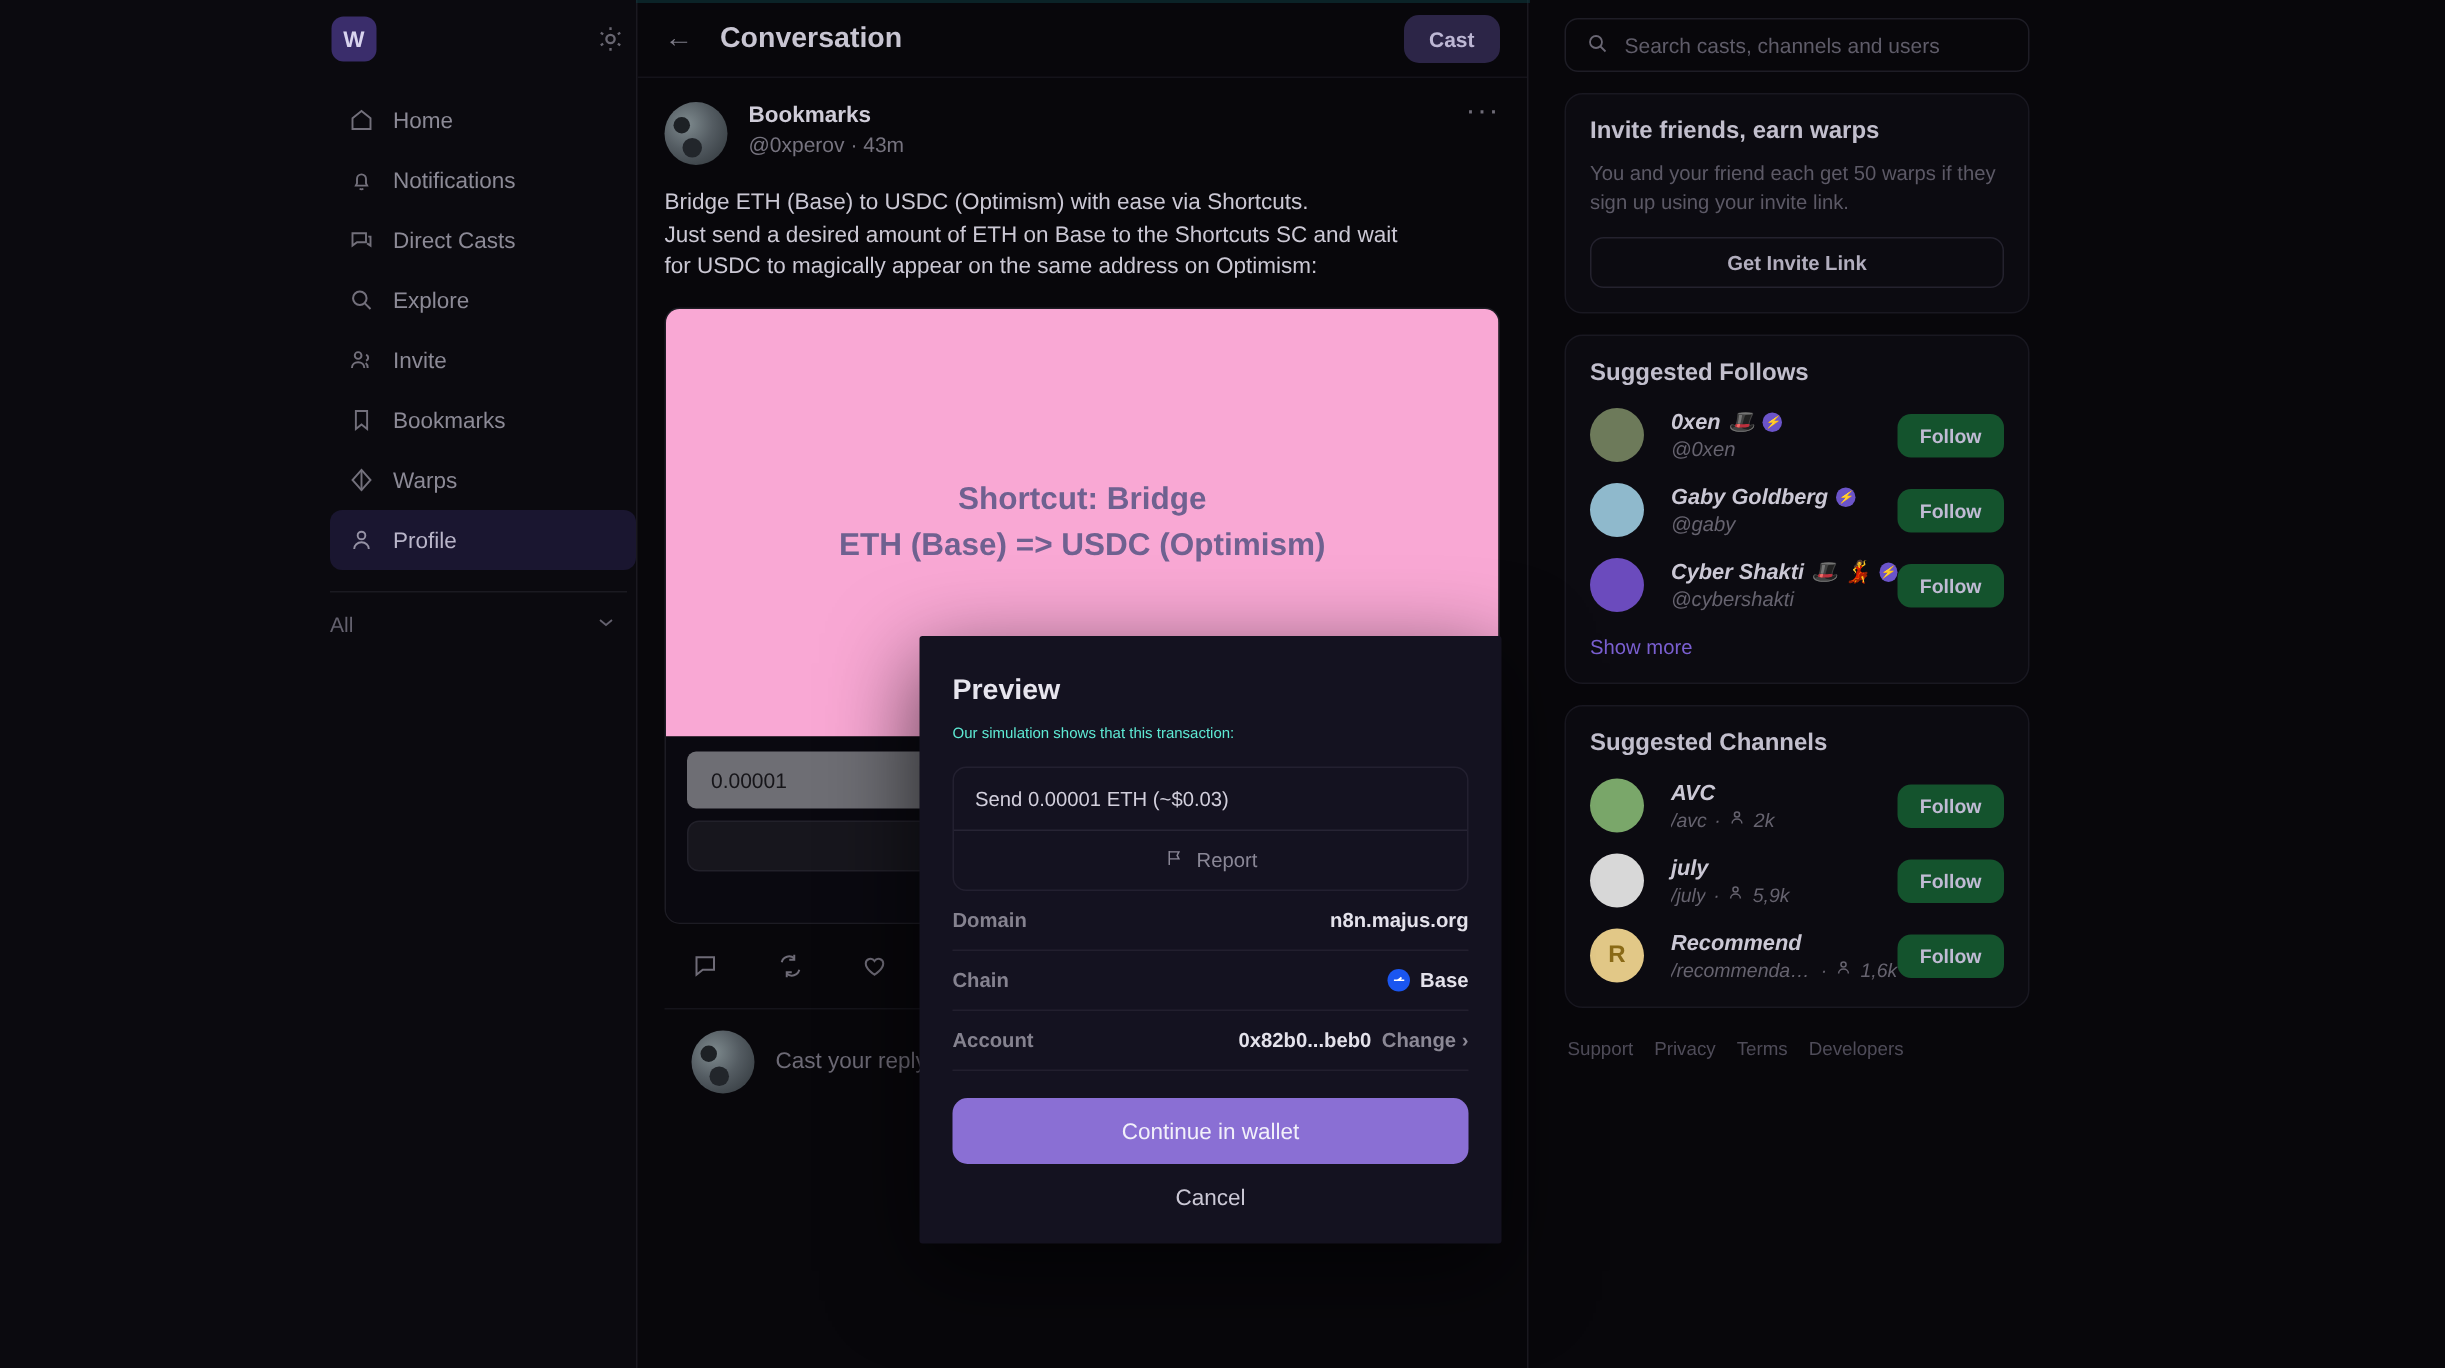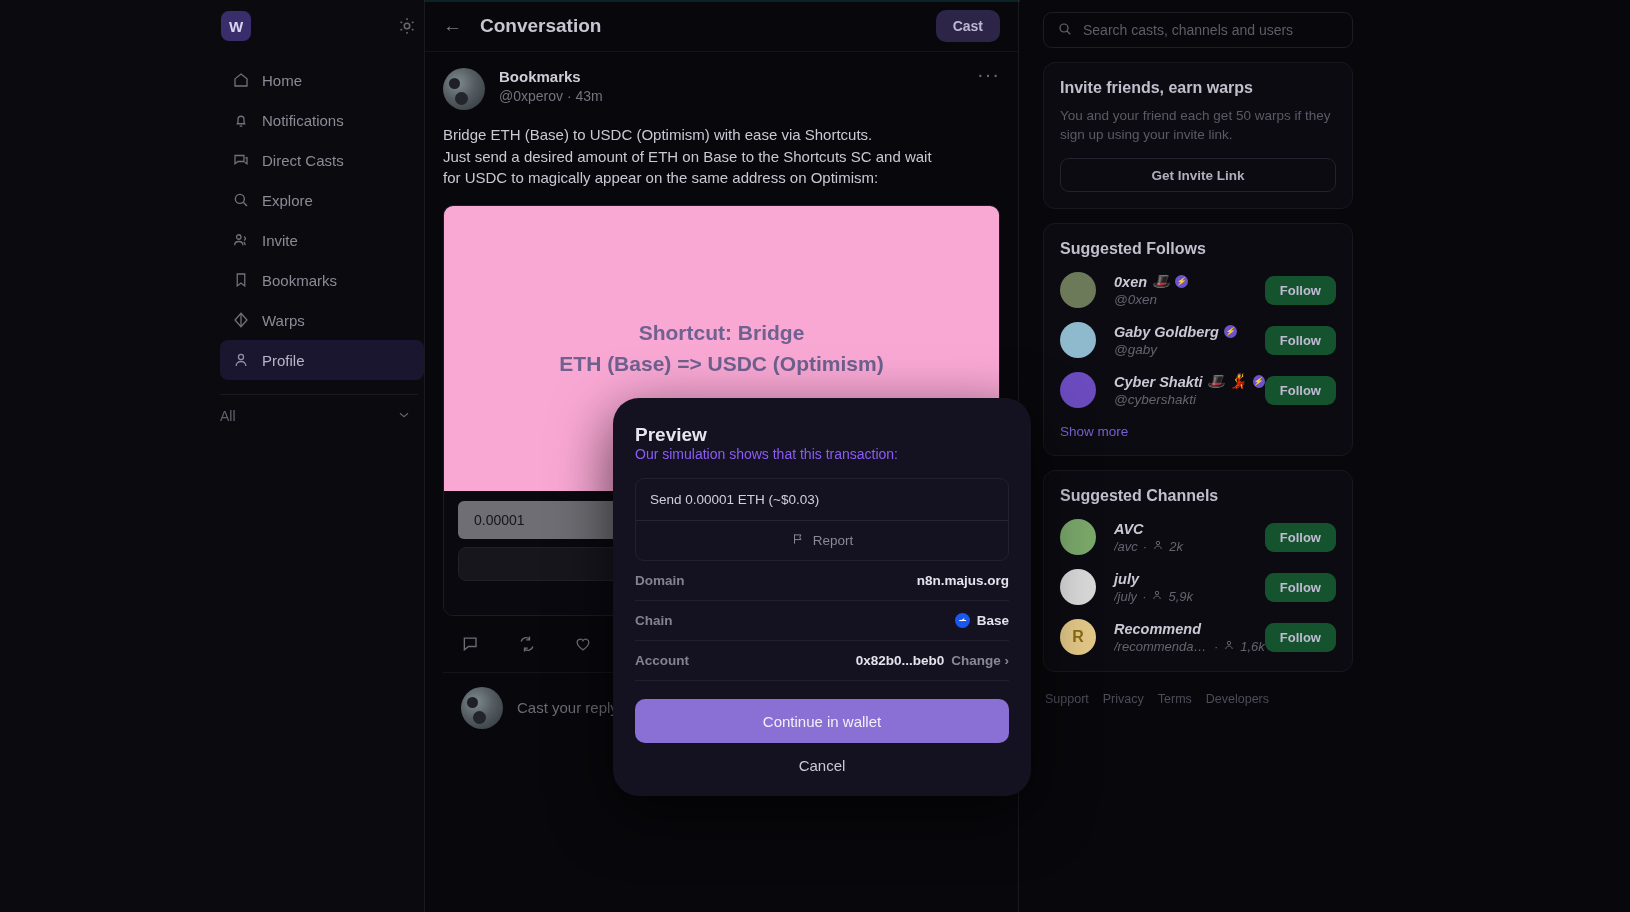--- a/index.html
+++ b/index.html
@@ -188,28 +188,28 @@
     border:none; cursor:pointer; flex: 0 0 auto;
   }
   .show-more { color:#7a5fd0; font-size: 13.5px; margin-top: 16px; cursor:pointer; }
   .ch-meta { color:#66636f; font-size:13px; margin-top:2px; display:flex; align-items:center; gap:5px;}
   .ch-meta .trunc{ max-width: 104px; overflow:hidden; text-overflow:ellipsis; white-space:nowrap;}
   .footer { display:flex; gap: 14px; margin-top: 20px; padding-left: 2px;}
   .footer span { color:#4f4c59; font-size:12.5px; cursor:pointer; }
 
   
   .modal {
-    position:absolute; left: 613px; top: 398px; width: 418px;
-    background:#141220; border-radius: 26px;
+    position:absolute; left: 613px; top: 424px; width: 388px;
+    background:#141220; border-radius: 2px;
     padding: 26px 22px 18px 22px;
     box-shadow: 0 18px 60px rgba(0,0,0,.65);
     z-index: 50;
   }
   .modal h2 { color:#e7e5ee; font-size: 19px; font-weight:bold; }
-  .modal-sub { color:#8b5cf6; font-size: 14px; }
+  .modal-sub { color:#5eead4; font-size: 10px; margin-top: 12px; }
   .sim-box {
     margin-top: 16px; border:1px solid #232030; border-radius: 9px;
     background:#17142400;
   }
   .sim-line { color:#d2cfdc; font-size: 13.5px; padding: 13px 14px; }
   .sim-report {
     border-top:1px solid #272434;
     display:flex; align-items:center; justify-content:center; gap:8px;
     color:#8a8796; font-size: 13.5px; padding: 11px 0; cursor:pointer;
   }

